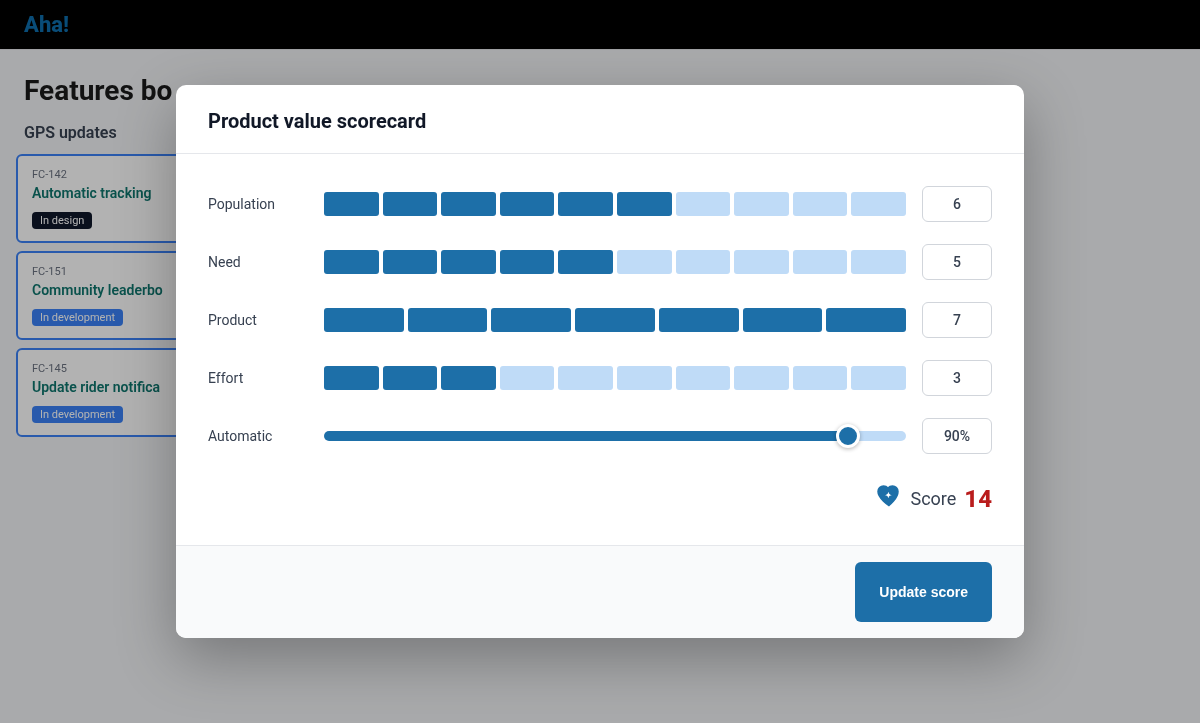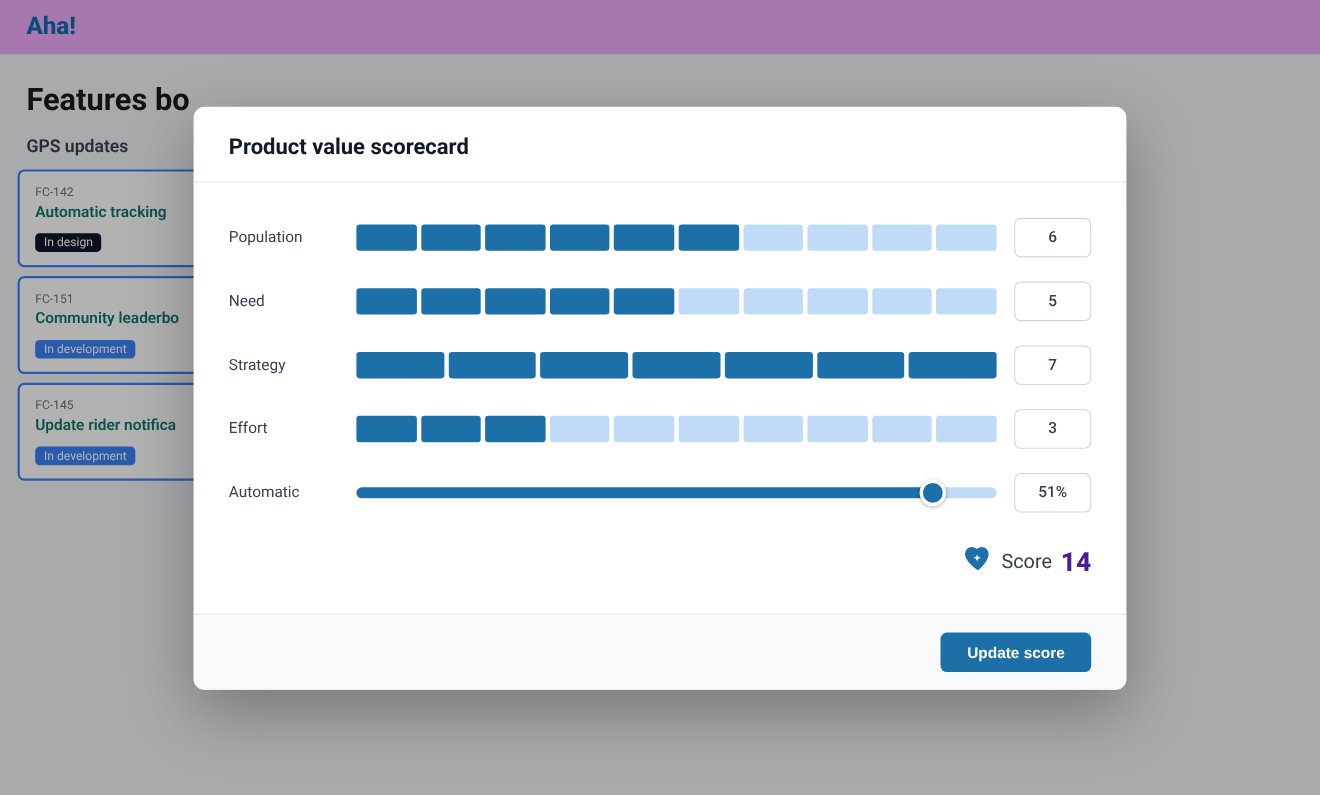--- a/index.html
+++ b/index.html
@@ -14,21 +14,21 @@
 
     
     .bg-page {
       position: absolute;
       top: 0; left: 0; right: 0; bottom: 0;
       background: #f3f4f6;
       padding: 0;
     }
 
     .bg-header {
-      background: #f0abfc;
+      background: #000000;
       padding: 12px 24px;
       border-bottom: 1px solid #e5e7eb;
     }
 
     .bg-logo {
       font-size: 22px;
       font-weight: 800;
       color: #0d6eac;
     }
 
@@ -205,42 +205,42 @@
       display: flex;
       align-items: center;
       gap: 8px;
       font-size: 18px;
       color: #374151;
     }
 
     .score-total-num {
       font-size: 24px;
       font-weight: 800;
-      color: #4c1d95;
+      color: #b91c1c;
     }
 
     .heart-icon {
       color: #1d6fa8;
       font-size: 22px;
     }
 
     .modal-footer {
       padding: 16px 32px;
       background: #f9fafb;
       border-top: 1px solid #e5e7eb;
       display: flex;
       justify-content: flex-end;
     }
 
     .btn-update {
       background: #1d6fa8;
       color: white;
       border: none;
       border-radius: 6px;
-      padding: 10px 24px;
+      padding: 22px 24px;
       font-size: 14px;
       font-weight: 600;
       cursor: pointer;
     }
   </style>
 </head>
 <body>
 
 <div class="bg-page">
   <div class="bg-header">
@@ -309,21 +309,21 @@
             <div class="seg seg-light"></div>
             <div class="seg seg-light"></div>
             <div class="seg seg-light"></div>
             <div class="seg seg-light"></div>
           </div>
         </div>
         <div class="score-value-box">5</div>
       </div>
 
       <div class="score-row">
-        <div class="score-label">Strategy</div>
+        <div class="score-label">Product</div>
         <div class="score-bar-container">
           <div class="seg-bar">
             <div class="seg seg-filled"></div>
             <div class="seg seg-filled"></div>
             <div class="seg seg-filled"></div>
             <div class="seg seg-filled"></div>
             <div class="seg seg-filled"></div>
             <div class="seg seg-filled"></div>
             <div class="seg seg-filled"></div>
           </div>
@@ -352,21 +352,21 @@
 
       <div class="score-row">
         <div class="score-label">Automatic</div>
         <div class="score-bar-container">
           <div class="confidence-slider-wrap">
             <div class="conf-track">
               <div class="conf-thumb"></div>
             </div>
           </div>
         </div>
-        <div class="score-value-box">51%</div>
+        <div class="score-value-box">90%</div>
       </div>
 
       <div class="score-footer">
         <div class="score-total">
           <span class="heart-icon">
             <svg width="26" height="24" viewBox="0 0 26 24" fill="none" xmlns="http://www.w3.org/2000/svg">
               <path d="M13 21.5C13 21.5 2 14.5 2 7.5C2 4.46 4.46 2 7.5 2C9.24 2 10.91 2.81 12 4.08C13.09 2.81 14.76 2 16.5 2C19.54 2 22 4.46 22 7.5C22 14.5 13 21.5 13 21.5Z" fill="#1d6fa8" stroke="#1d6fa8" stroke-width="1.5"></path>
               <text x="9" y="14" font-size="8" fill="white" font-weight="bold" font-family="sans-serif">✦</text>
             </svg>
           </span>

